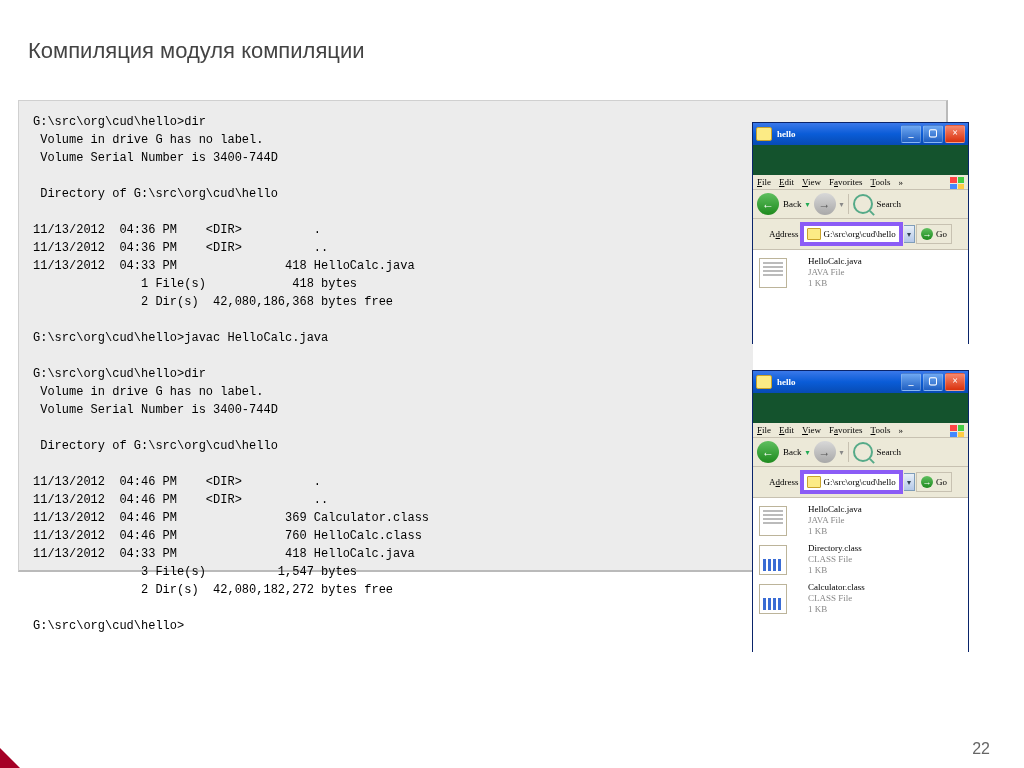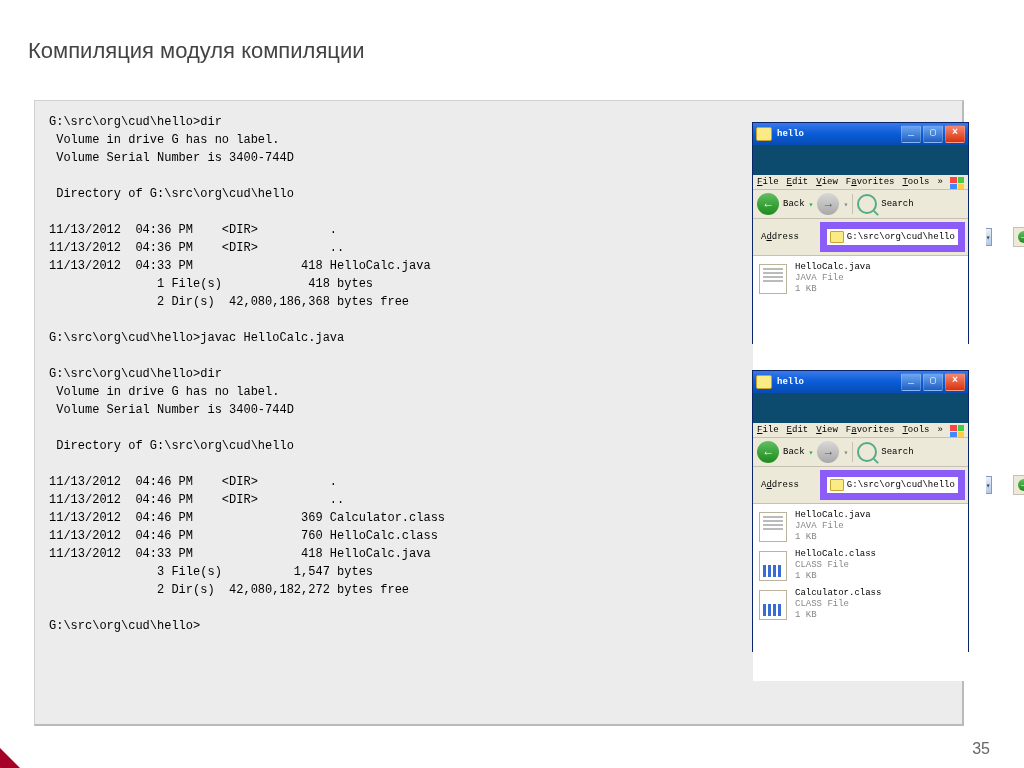--- a/index.html
+++ b/index.html
@@ -13,24 +13,24 @@
   }
   .slide-title {
     position: absolute;
     top: 38px;
     left: 28px;
     font-size: 22px;
     color: #444;
   }
   .code-panel {
     position: absolute;
-    left: 34px;
+    left: 18px;
     top: 100px;
     width: 930px;
-    height: 626px;
+    height: 472px;
     background: #ececec;
     border: 1px solid #d0d0d0;
     border-right: 2px solid #bababa;
     border-bottom: 2px solid #bababa;
     box-sizing: border-box;
     padding: 12px 14px;
     font-family: "Courier New", monospace;
     font-size: 12px;
     line-height: 18px;
     color: #000;
@@ -50,23 +50,23 @@
     width: 0;
     height: 0;
     border-bottom: 20px solid #a50026;
     border-right: 20px solid transparent;
   }
 
   
   .explorer {
     position: absolute;
     width: 215px;
-    background: #0c4a6e;
+    background: #14532d;
     border: 1px solid #0a246a;
-    font-family: Liberation Mono, monospace;
+    font-family: Liberation Serif, serif;
     font-size: 9px;
   }
   .explorer.first { top: 122px; left: 752px; height: 220px; }
   .explorer.second { top: 370px; left: 752px; height: 280px; }
 
   .titlebar {
     height: 22px;
     background: linear-gradient(to bottom, #3a78ea 0%, #0a5cd7 50%, #074bb3 100%);
     display: flex;
     align-items: center;
@@ -139,40 +139,40 @@
     color:#fff;font-size:12px;
   }
   .navbtn.back { background: linear-gradient(to bottom,#5fbf5f,#1e8a1e); }
   .navbtn.fwd  { background: linear-gradient(to bottom,#d8d8d8,#a8a8a8); color:#555;}
   .tool-chev{font-size:8px;color:#2a5;}
   .tool-sep{width:1px;height:20px;background:#c7c1b1;}
   .search-ico{width:16px;height:16px;border-radius:50%;border:2px solid #5a8;position:relative;}
   .search-ico::after{content:"";position:absolute;width:6px;height:2px;background:#5a8;bottom:-2px;right:-4px;transform:rotate(45deg);}
   .addrbar{
     background:#ece9d8;
-    display:flex;align-items:center;gap:21px;
-    padding:3px 8px;border-bottom:1px solid #c7c1b1;
+    display:flex;align-items:center;gap:1px;
+    padding:3px 16px;border-bottom:1px solid #c7c1b1;
   }
   .addr-input{
-    flex:1;height:16px;background:#fff;border:7px solid #8b5cf6;
+    flex:1;height:16px;background:#fff;border:4px solid #8b5cf6;
     display:flex;align-items:center;padding:0 3px;font-size:9px;color:#000;
     gap:3px;
   }
   .addr-input .mini-folder{width:12px;height:10px;background:#fceb85;border:1px solid #caa32a;border-radius:1px;}
   .addr-drop{width:14px;height:16px;background:linear-gradient(to bottom,#e8f0f8,#b4c8e8);border:1px solid #7f9db9;border-left:0;display:flex;align-items:center;justify-content:center;font-size:8px;color:#345;}
   .gobtn{
     height:18px;padding:0 4px;background:#ece9d8;border:1px solid #c7c1b1;
     display:flex;align-items:center;gap:3px;color:#000;
   }
   .gobtn .go-arrow{width:12px;height:12px;border-radius:50%;background:linear-gradient(to bottom,#5fbf5f,#1e8a1e);color:#fff;display:flex;align-items:center;justify-content:center;font-size:9px;}
   .filepane{
     background:#fff;padding:6px;flex:1;
   }
   .explorer-inner{display:flex;flex-direction:column;height:calc(100% - 22px);margin-top:30px;}
-  .file-item{display:flex;align-items:center;gap:8px;margin-bottom:6px;}
+  .file-item{display:flex;align-items:center;gap:21px;margin-bottom:6px;}
   .file-ico{width:26px;height:28px;background:#fff;border:1px solid #bcb49a;position:relative;}
   .file-ico.java::before{content:"";position:absolute;top:3px;left:3px;right:3px;height:2px;background:#bbb;box-shadow:0 4px 0 #bbb,0 8px 0 #bbb,0 12px 0 #bbb;}
   .file-ico.class{background:linear-gradient(to bottom,#fff 40%,#fff 40%);}
   .file-ico.class::before{content:"";position:absolute;bottom:3px;left:3px;right:3px;height:12px;background:repeating-linear-gradient(to right,#3a6cd4 0 3px,#fff 3px 5px);}
   .file-meta{display:flex;flex-direction:column;line-height:11px;font-size:9px;color:#000;}
   .file-meta .sub{color:#888;}
 </style>
 </head>
 <body>
 
@@ -318,31 +318,31 @@
       <div class="file-ico java"></div>
       <div class="file-meta">
         <span>HelloCalc.java</span>
         <span class="sub">JAVA File</span>
         <span class="sub">1 KB</span>
       </div>
     </div>
     <div class="file-item">
       <div class="file-ico class"></div>
       <div class="file-meta">
-        <span>HelloCalc.class</span>
+        <span>Directory.class</span>
         <span class="sub">CLASS File</span>
         <span class="sub">1 KB</span>
       </div>
     </div>
     <div class="file-item">
       <div class="file-ico class"></div>
       <div class="file-meta">
         <span>Calculator.class</span>
         <span class="sub">CLASS File</span>
         <span class="sub">1 KB</span>
       </div>
     </div>
   </div>
   </div>
 </div>
 
-<div class="page-num">35</div>
+<div class="page-num">22</div>
 <div class="red-corner"></div>
 
 </body></html>

